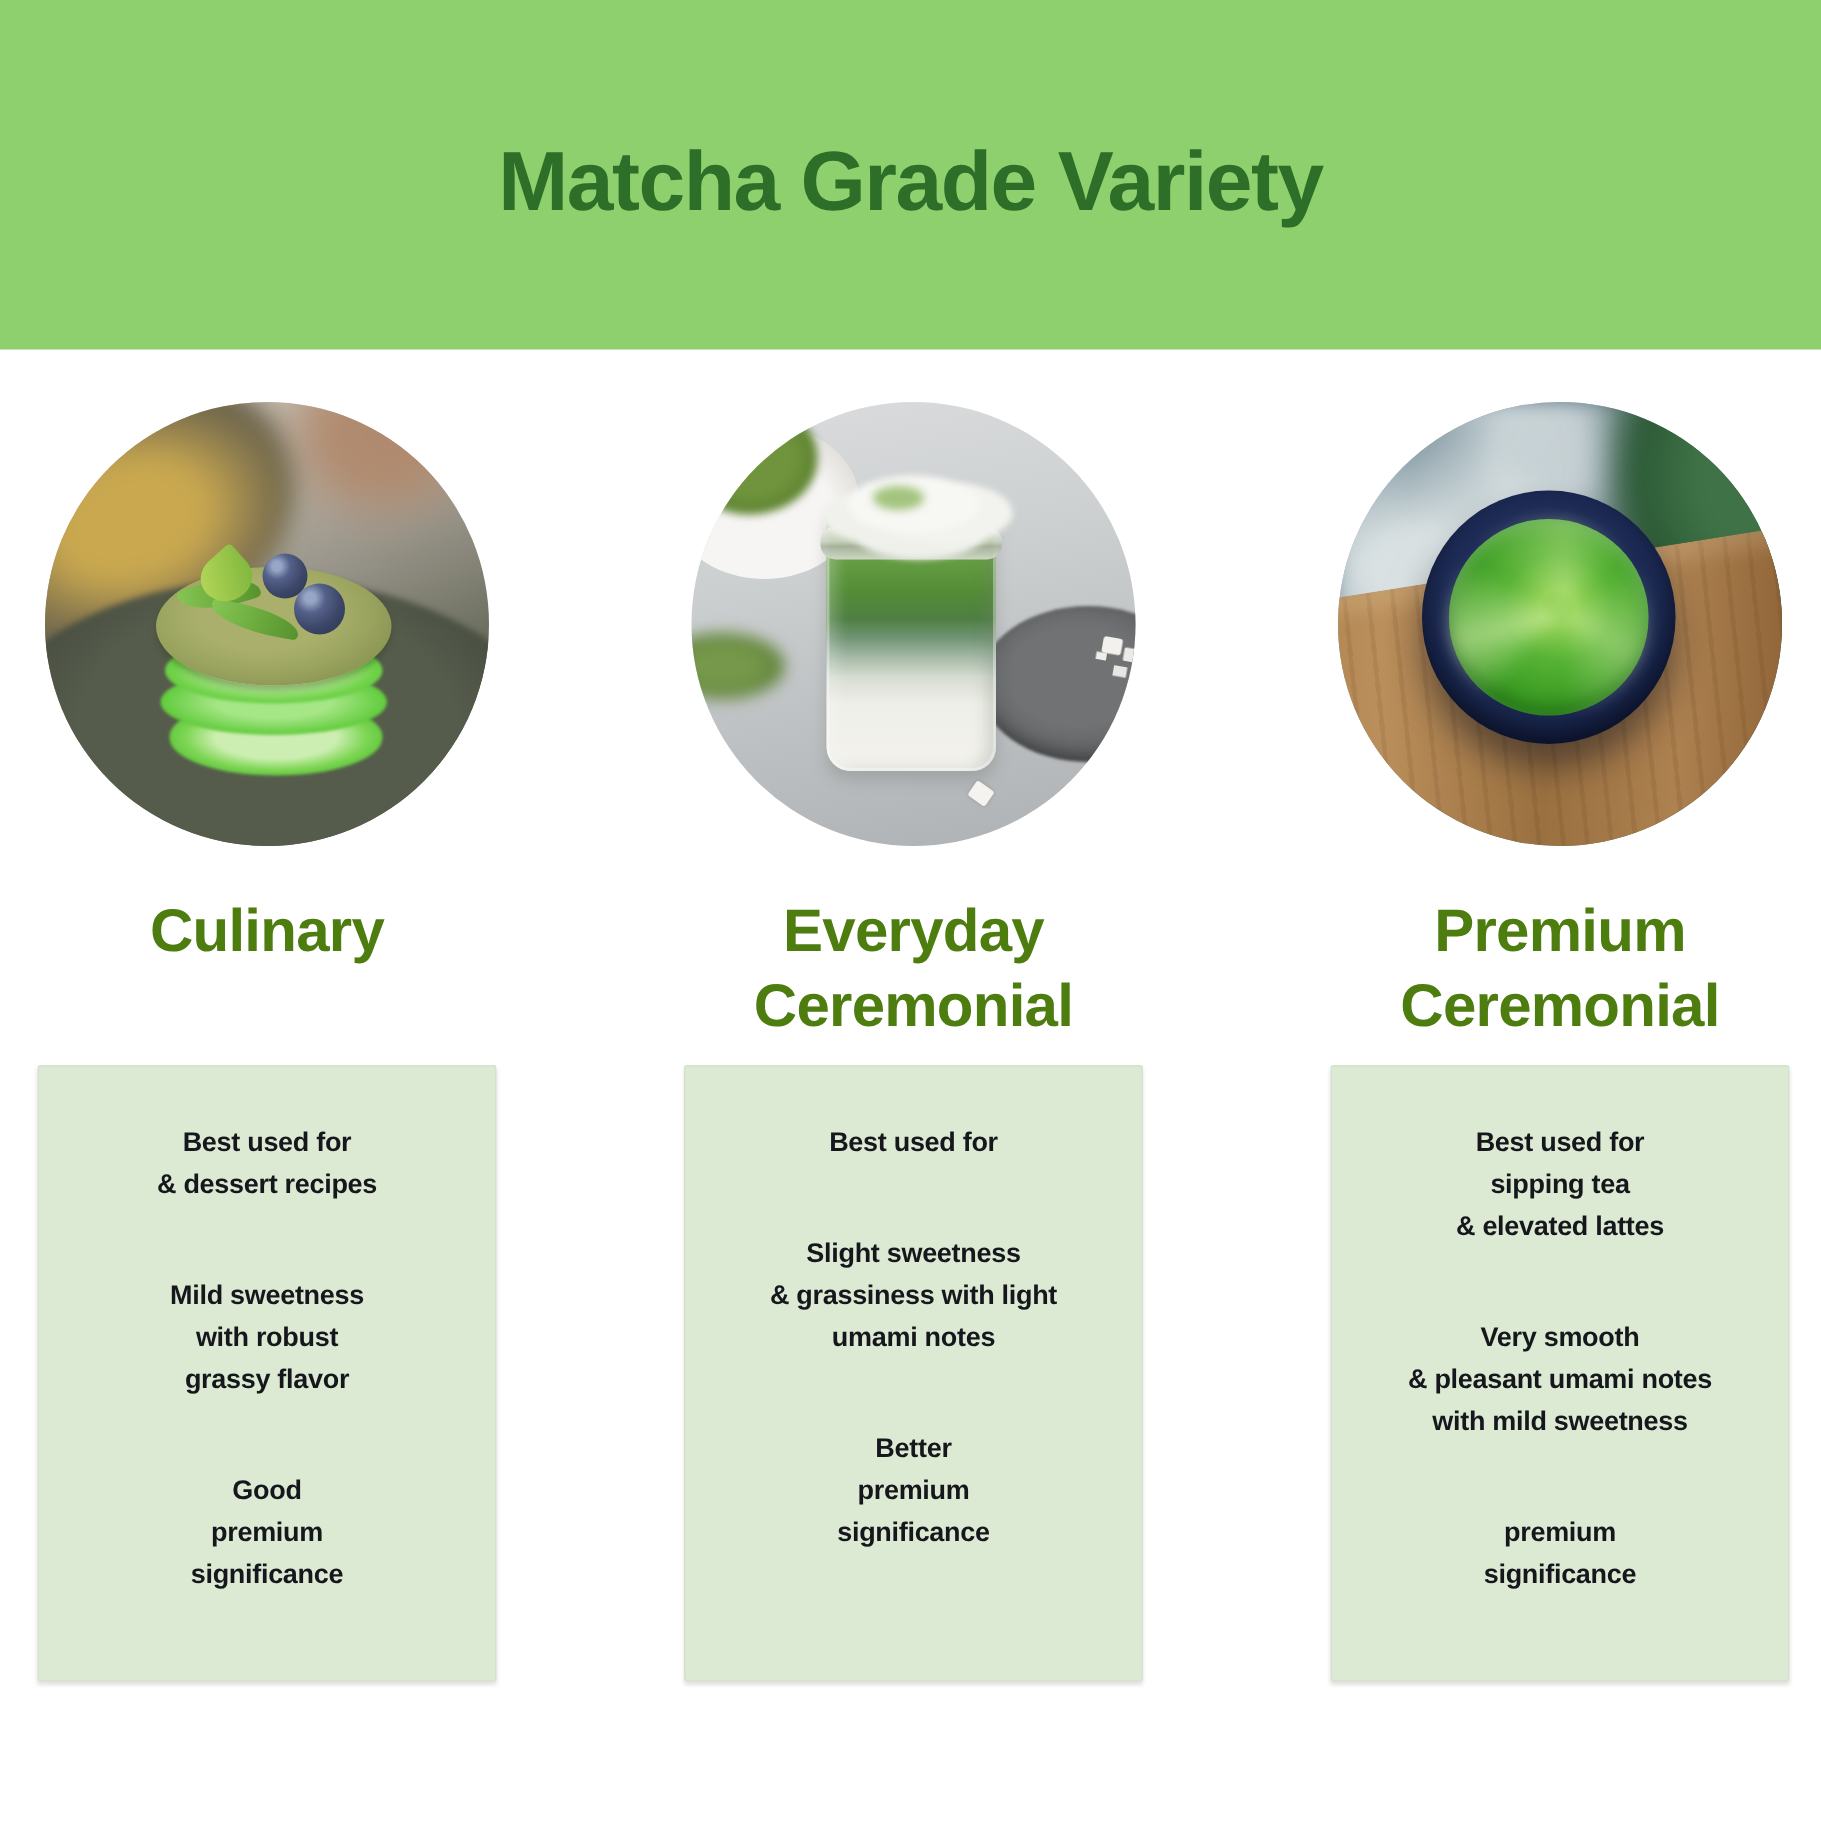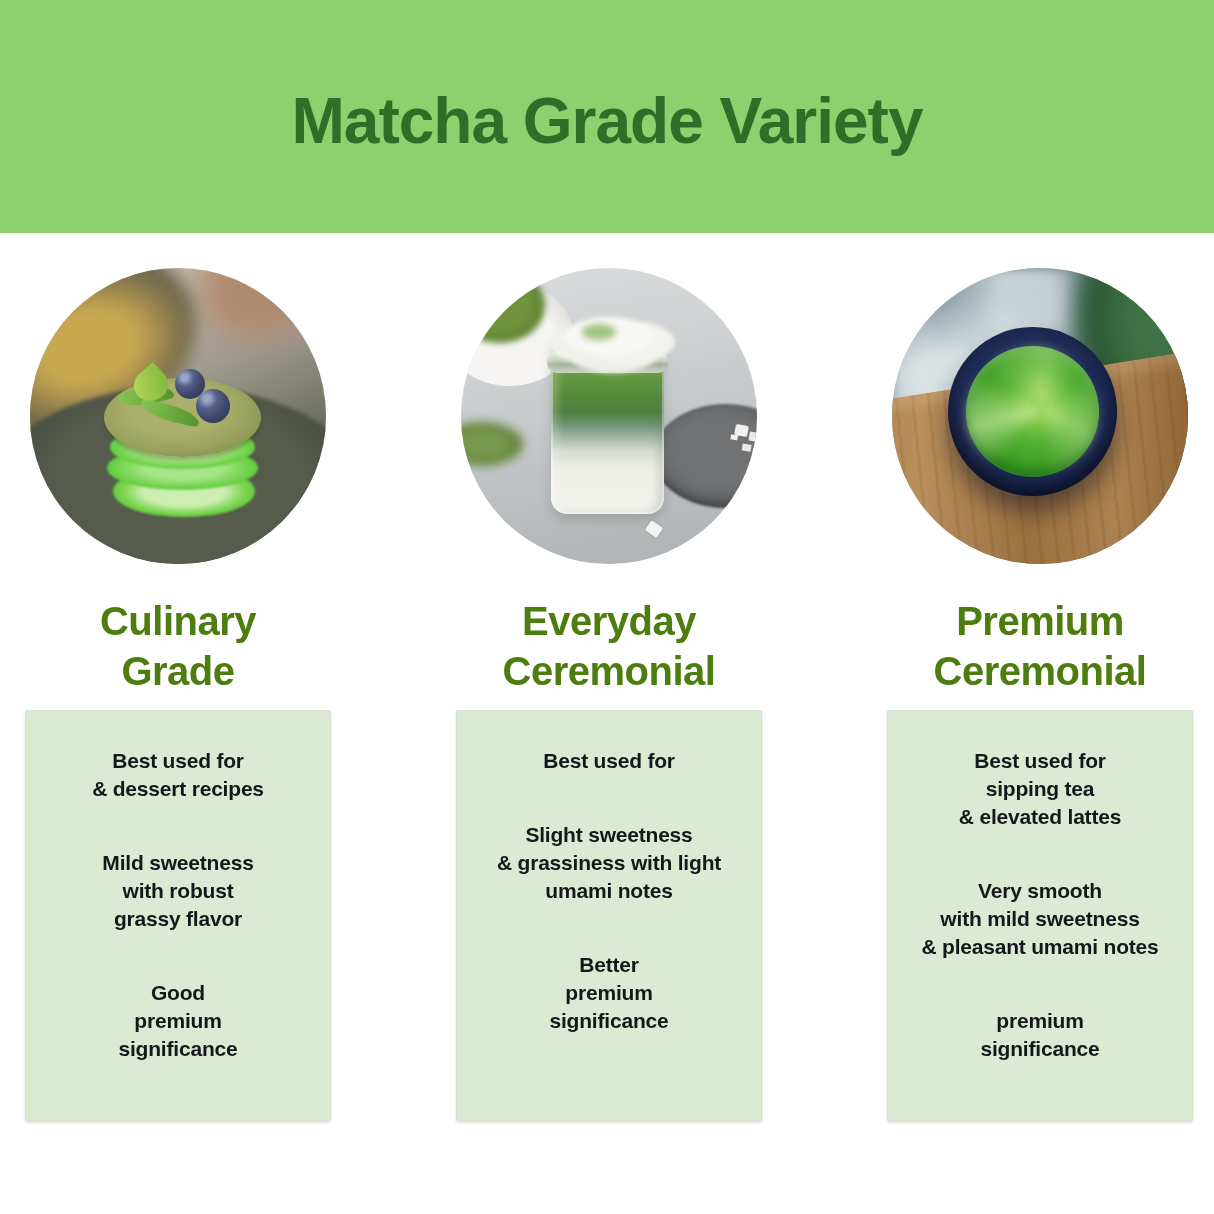--- a/index.html
+++ b/index.html
@@ -11,21 +11,21 @@
   }
   .page { position:relative; width:1214px; height:1214px; background:#ffffff; overflow:hidden; }
 
   
   .banner {
     width:100%; height:233px; background:#8ed06d;
     display:flex; align-items:center; justify-content:center;
   }
   .banner h1 {
     margin:0; padding-top:8px;
-    font-size:64px; font-weight:bold; letter-spacing:-1px;
+    font-size:56px; font-weight:bold; letter-spacing:-1px;
     color:#2d6e28;
   }
 
   
   .columns {
     display:flex; justify-content:space-between;
     padding:0 21px 0 25px;
   }
   .col { width:306px; display:flex; flex-direction:column; align-items:center; }
 
@@ -44,21 +44,21 @@
   .col-title span { display:block; }
 
   .card {
     margin-top:14px; width:306px; height:411px;
     background:#dcead3; border-radius:2px; box-sizing:border-box;
     padding:36px 9px 0; text-align:center;
     box-shadow:0 2px 3px rgba(0,0,0,0.12);
     border:1px solid rgba(0,0,0,0.03);
   }
   .block {
-    margin:0; font-size:21px; line-height:28px; font-weight:bold;
+    margin:0; font-size:18px; line-height:28px; font-weight:bold;
     color:#15171c; letter-spacing:-0.2px;
   }
   .block + .block { margin-top:46px; }
   .line { display:block; }
 
   
   .p1 { background:linear-gradient(155deg,#cfc6ba 0%,#bdb5a8 25%,#9a968b 45%,#6a6d5e 68%,#4a4e40 100%); }
   .p1 .hand { left:52%; top:-14%; width:48%; height:42%; border-radius:50%;
     background:radial-gradient(ellipse at 50% 50%,#b08a6e 0 38%,rgba(176,138,110,0) 75%); filter:blur(12px); }
   .p1 .pan { left:-28%; top:-6%; width:85%; height:62%; border-radius:50%; transform:rotate(-18deg);
@@ -162,21 +162,20 @@
         <div class="crepe cr3"></div>
         <div class="top-cake"></div>
         <div class="leaf lf1"></div>
         <div class="leaf lf2"></div>
         <div class="leaf lf3"></div>
         <div class="berry b1"></div>
         <div class="berry b2"></div>
       </div>
       <h2 class="col-title">
         <span>Culinary</span>
-        <span>Grade</span>
       </h2>
       <div class="card">
         <p class="block">
           <span class="line">Best used for</span>
           <span class="line">&amp; dessert recipes</span>
         </p>
         <p class="block">
           <span class="line">Mild sweetness</span>
           <span class="line">with robust</span>
           <span class="line">grassy flavor</span>
@@ -237,22 +236,22 @@
         <span>Ceremonial</span>
       </h2>
       <div class="card">
         <p class="block">
           <span class="line">Best used for</span>
           <span class="line">sipping tea</span>
           <span class="line">&amp; elevated lattes</span>
         </p>
         <p class="block">
           <span class="line">Very smooth</span>
+          <span class="line">&amp; pleasant umami notes</span>
           <span class="line">with mild sweetness</span>
-          <span class="line">&amp; pleasant umami notes</span>
         </p>
         <p class="block">
           <span class="line">premium</span>
           <span class="line">significance</span>
         </p>
       </div>
     </section>
 
   </main>
 </div>

